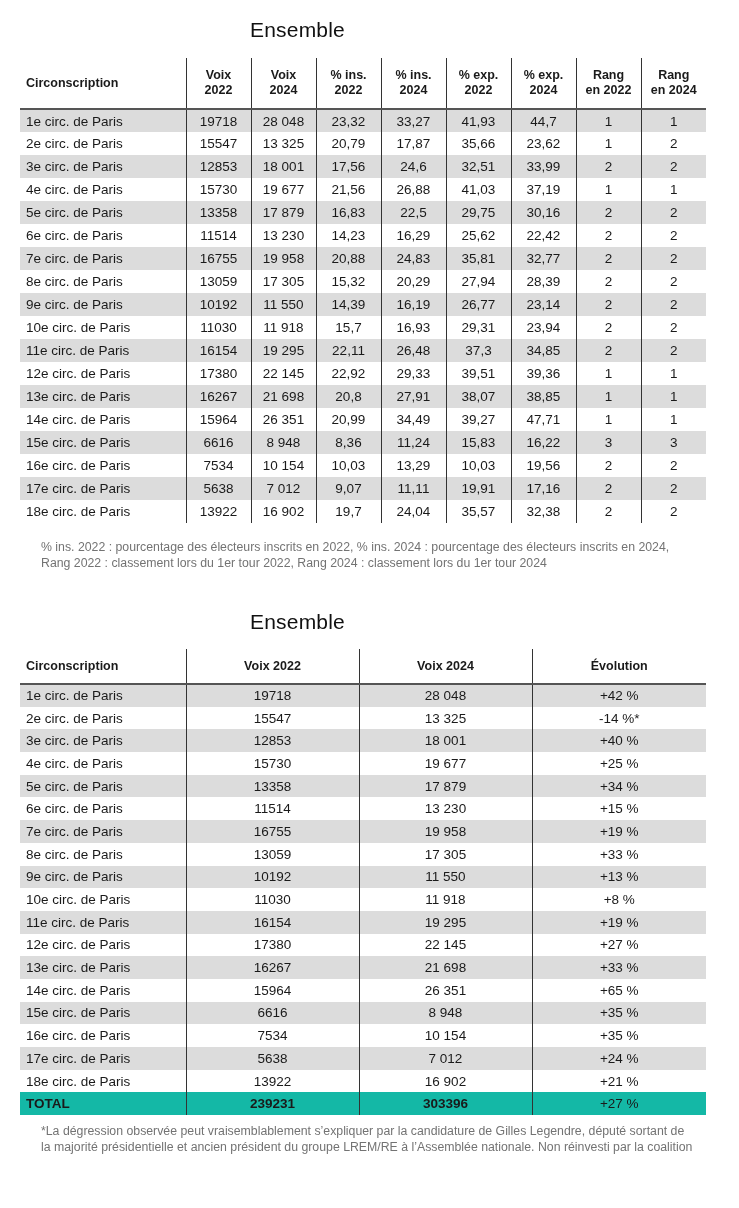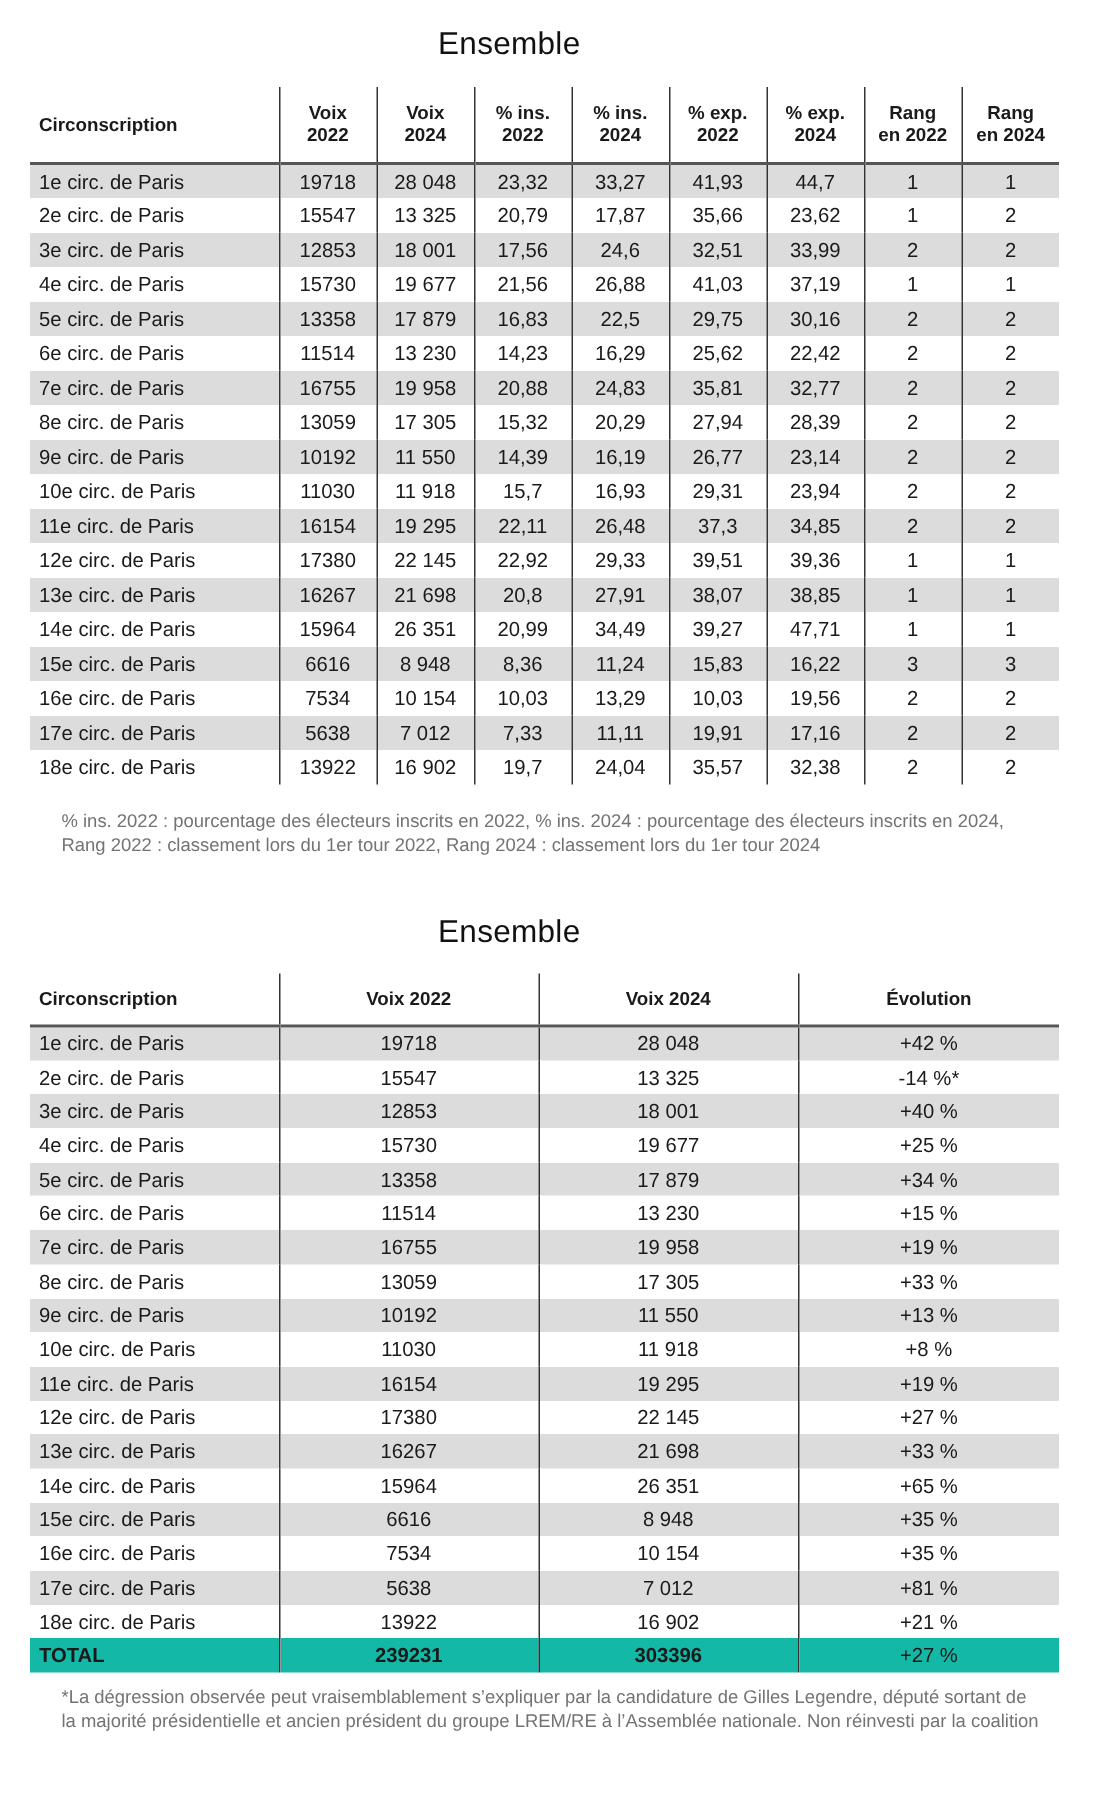--- a/index.html
+++ b/index.html
@@ -1,19 +1,19 @@
 <!DOCTYPE html>
 <html><head>
 <meta charset="utf-8">
 <style>
   html, body { margin: 0; padding: 0; background: #ffffff; }
   body { width: 739px; height: 1208px; position: relative; overflow: hidden;
          font-family: "Liberation Sans", "DejaVu Sans", sans-serif; color: #1a1a1a; }
   .title { position: absolute; left: 0; width: 595px; text-align: center;
-           font-size: 21px; font-weight: normal; letter-spacing: 0.2px; color: #111; padding-left: 42px; }
+           font-size: 21px; font-weight: normal; letter-spacing: 0.2px; color: #111; }
   #t1-title { top: 18px; }
   #t2-title { top: 610px; }
 
   table { border-collapse: collapse; position: absolute; table-layout: fixed; }
   td, th { padding: 0; font-size: 13.5px; white-space: nowrap; overflow: hidden; }
   th { font-weight: bold; font-size: 12.5px; line-height: 15px; vertical-align: middle; }
 
   
   #table1 { left: 20px; top: 58px; width: 686px; }
   #table1 thead tr { height: 51px; }
@@ -272,21 +272,21 @@
         <td class="vl">13,29</td>
         <td class="vl">10,03</td>
         <td class="vl">19,56</td>
         <td class="vl">2</td>
         <td class="vl">2</td>
       </tr>
       <tr class="shade">
         <td class="first">17e circ. de Paris</td>
         <td class="vl">5638</td>
         <td class="vl">7 012</td>
-        <td class="vl">7,33</td>
+        <td class="vl">9,07</td>
         <td class="vl">11,11</td>
         <td class="vl">19,91</td>
         <td class="vl">17,16</td>
         <td class="vl">2</td>
         <td class="vl">2</td>
       </tr>
       <tr>
         <td class="first">18e circ. de Paris</td>
         <td class="vl">13922</td>
         <td class="vl">16 902</td>
@@ -416,21 +416,21 @@
       <tr>
         <td class="first">16e circ. de Paris</td>
         <td class="vl">7534</td>
         <td class="vl">10 154</td>
         <td class="vl">+35 %</td>
       </tr>
       <tr class="shade">
         <td class="first">17e circ. de Paris</td>
         <td class="vl">5638</td>
         <td class="vl">7 012</td>
-        <td class="vl">+81 %</td>
+        <td class="vl">+24 %</td>
       </tr>
       <tr>
         <td class="first">18e circ. de Paris</td>
         <td class="vl">13922</td>
         <td class="vl">16 902</td>
         <td class="vl">+21 %</td>
       </tr>
       <tr class="total">
         <td class="first">TOTAL</td>
         <td class="vl">239231</td>

